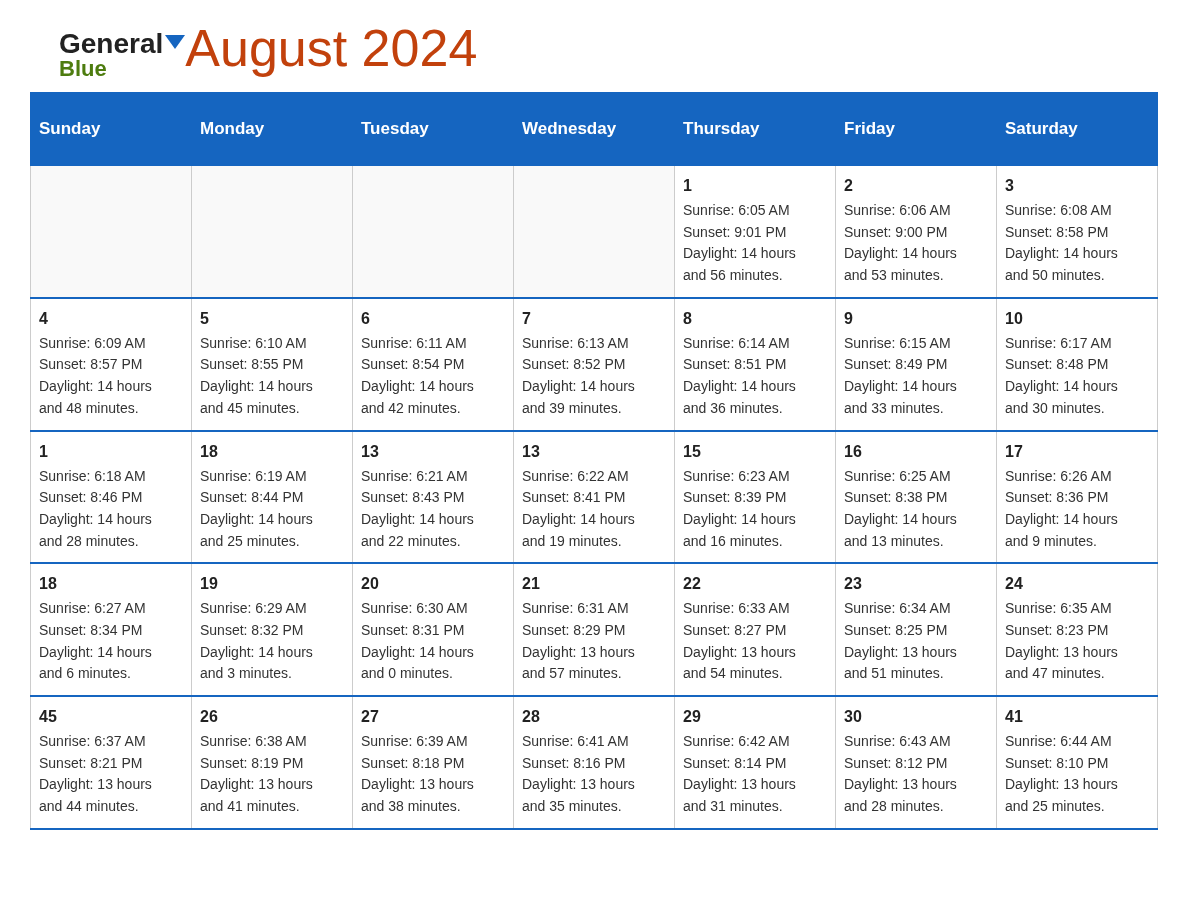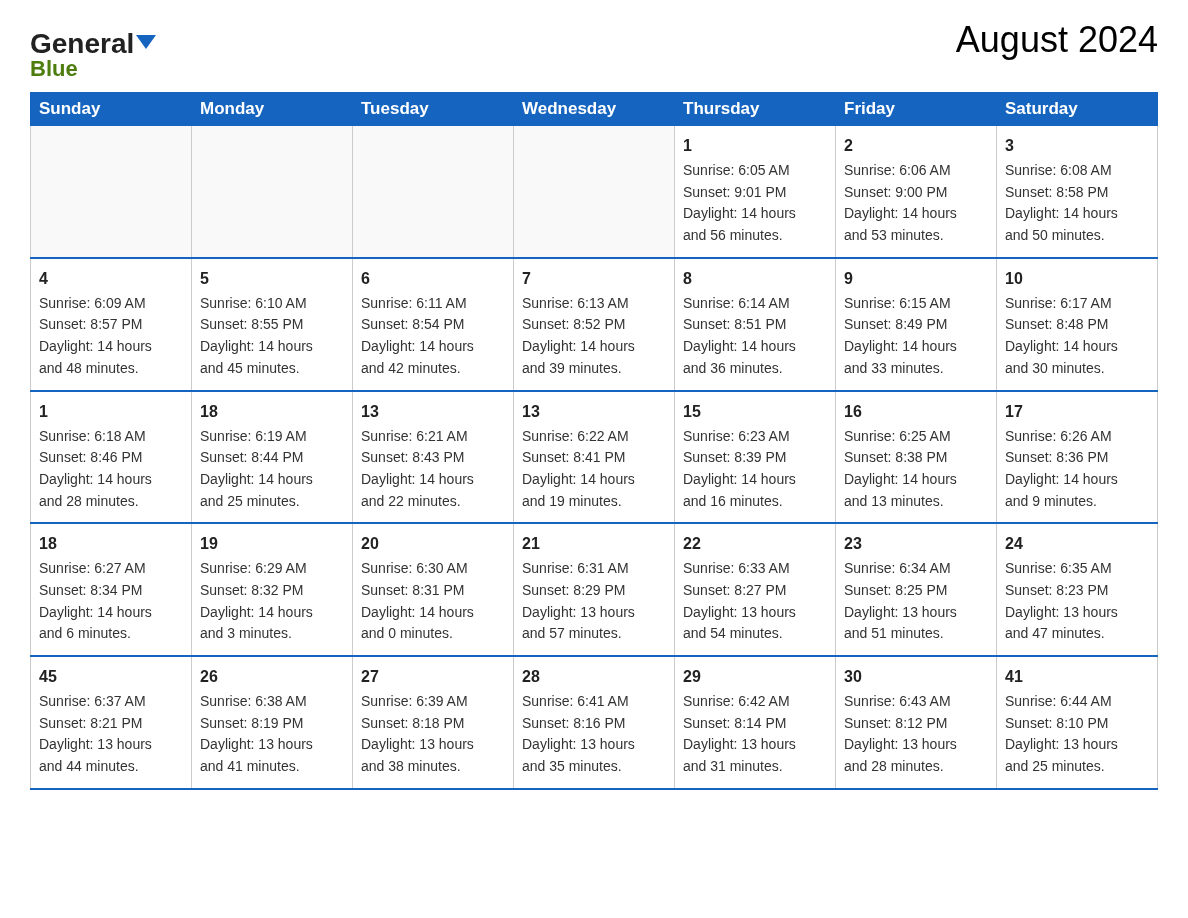--- a/index.html
+++ b/index.html
@@ -6,23 +6,24 @@
     body {
       font-family: Arial, Helvetica, sans-serif;
       background: #fff;
       color: #222;
       width: 1188px;
       min-height: 918px;
       padding: 20px 30px 30px 30px;
     }
     .header {
       display: flex;
-      justify-content: space-between;
+      justify-content: flex-start;
       align-items: flex-start;
       margin-bottom: 10px;
+      margin-left: 29px;
     }
     .logo {
       display: flex;
       flex-direction: column;
       align-items: flex-start;
       margin-top: 10px;
     }
     .logo-text {
       font-size: 28px;
       font-weight: bold;
@@ -47,41 +48,41 @@
     .logo-blue-text {
       font-size: 22px;
       font-weight: bold;
       color: #4d7c0f;
       margin-top: -2px;
     }
     .title-block {
       text-align: right;
     }
     .month-title {
-      font-size: 36px;
+      font-size: 52px;
       font-weight: 300;
-      color: #000000;
+      color: #c2410c;
       line-height: 1.1;
     }
     .location-title {
       font-size: 22px;
       color: #444;
       margin-top: 2px;
     }
     .calendar {
       width: 100%;
       border-collapse: collapse;
       margin-top: 8px;
     }
     .calendar thead tr th {
       background: #1565c0;
       color: #fff;
       font-size: 17px;
       font-weight: 600;
-      padding: 6px 8px;
+      padding: 26px 8px;
       text-align: left;
       border: 1px solid #1565c0;
     }
     .calendar tbody tr td {
       vertical-align: top;
       border: 1px solid #ccc;
       padding: 8px 8px 10px 8px;
       width: 14.28%;
       min-height: 110px;
       font-size: 13px;

